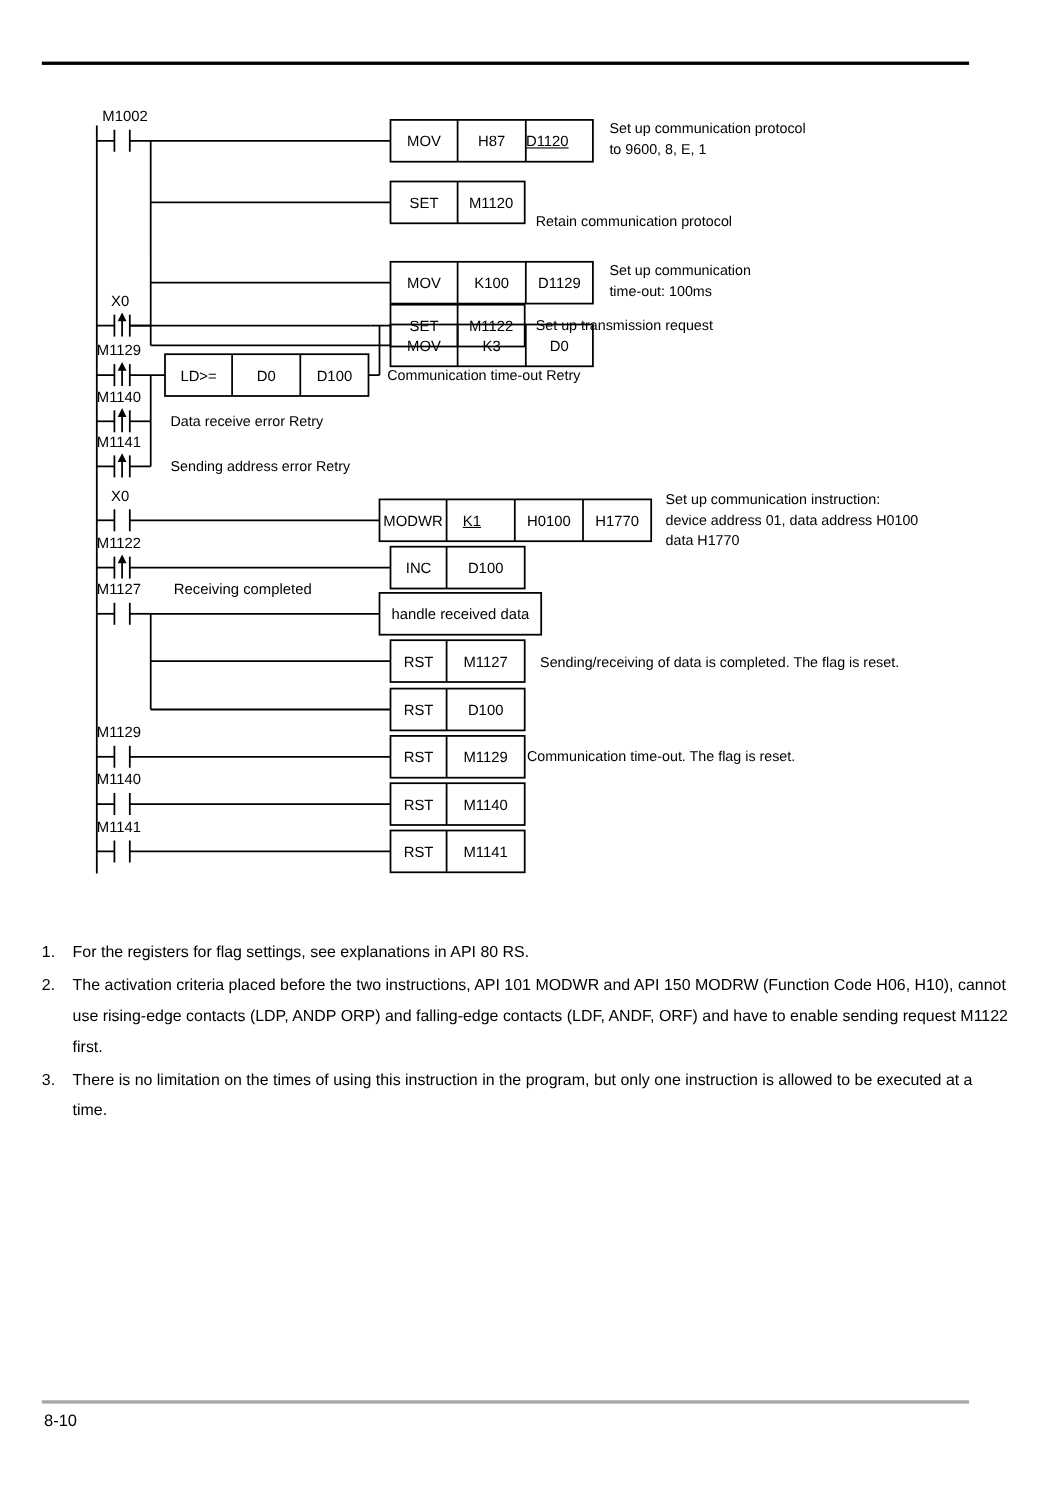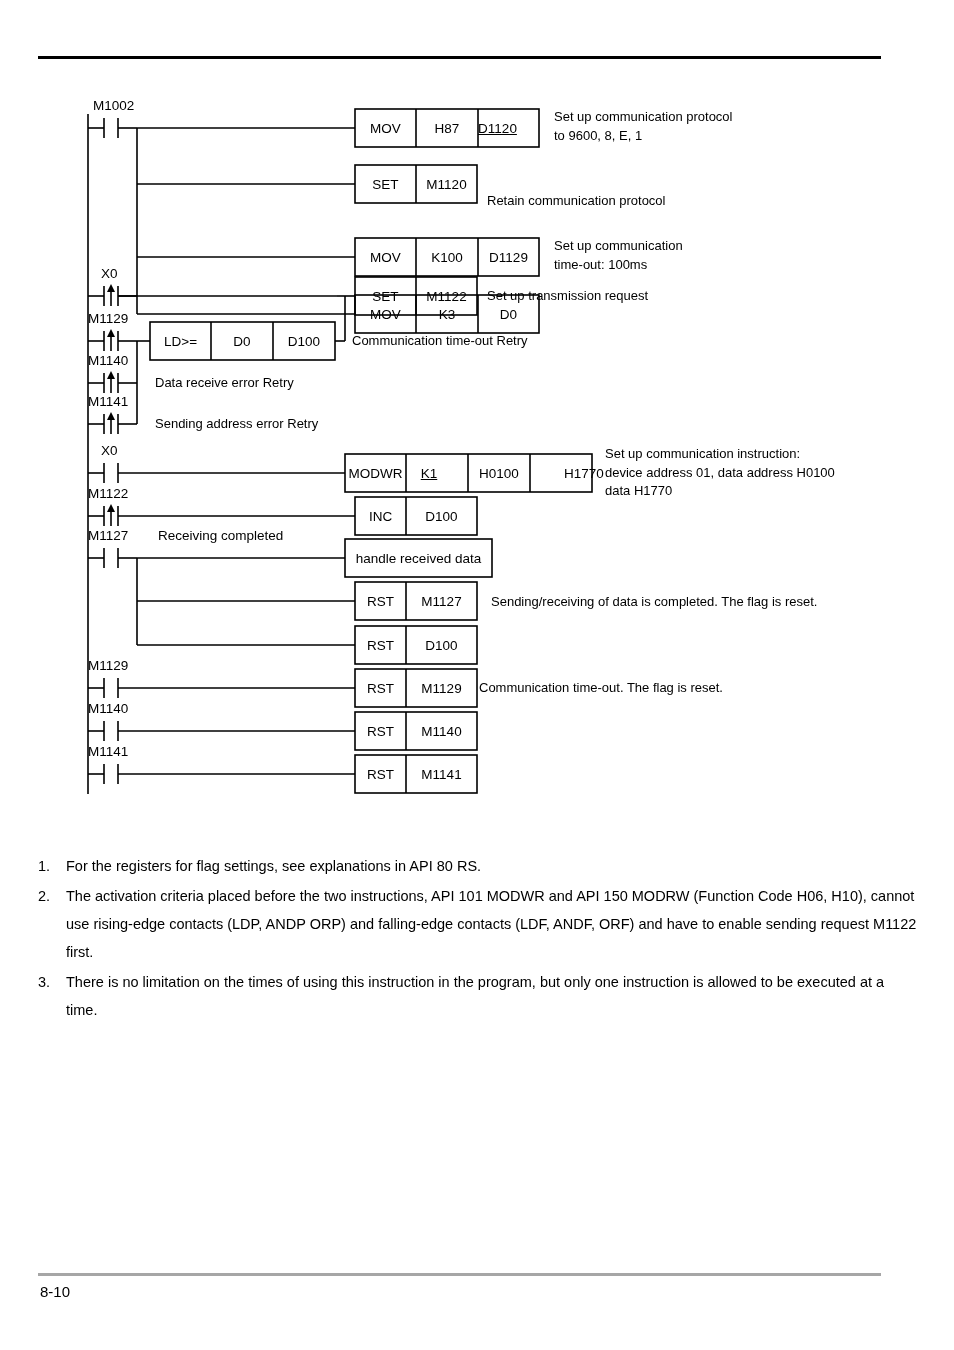--- a/index.html
+++ b/index.html
@@ -215,21 +215,21 @@
     <span class="boxtxt" style="left:355px; top:206px; width:61px;">SET</span>
     <span class="boxtxt" style="left:416px; top:206px; width:61px;">M1122</span>
 
     <span class="boxtxt" style="left:150px; top:251px; width:61px;">LD&gt;=</span>
     <span class="boxtxt" style="left:211px; top:251px; width:62px;">D0</span>
     <span class="boxtxt" style="left:273px; top:251px; width:62px;">D100</span>
 
     <span class="boxtxt" style="left:345px; top:383px; width:61px;">MODWR</span>
     <span class="boxtxt" style="left:406px; top:383px; width:46px;text-decoration:underline;">K1</span>
     <span class="boxtxt" style="left:468px; top:383px; width:62px;">H0100</span>
-    <span class="boxtxt" style="left:542px; top:383px; width:84px;">H1770</span>
+    <span class="boxtxt" style="left:530px; top:383px; width:62px;">H1770</span>
 
     <span class="boxtxt" style="left:355px; top:426px; width:51px;">INC</span>
     <span class="boxtxt" style="left:406px; top:426px; width:71px;">D100</span>
 
     <span class="boxtxt" style="left:345px; top:468px; width:147px;">handle received data</span>
 
     <span class="boxtxt" style="left:355px; top:511px; width:51px;">RST</span>
     <span class="boxtxt" style="left:406px; top:511px; width:71px;">M1127</span>
 
     <span class="boxtxt" style="left:355px; top:555px; width:51px;">RST</span>

